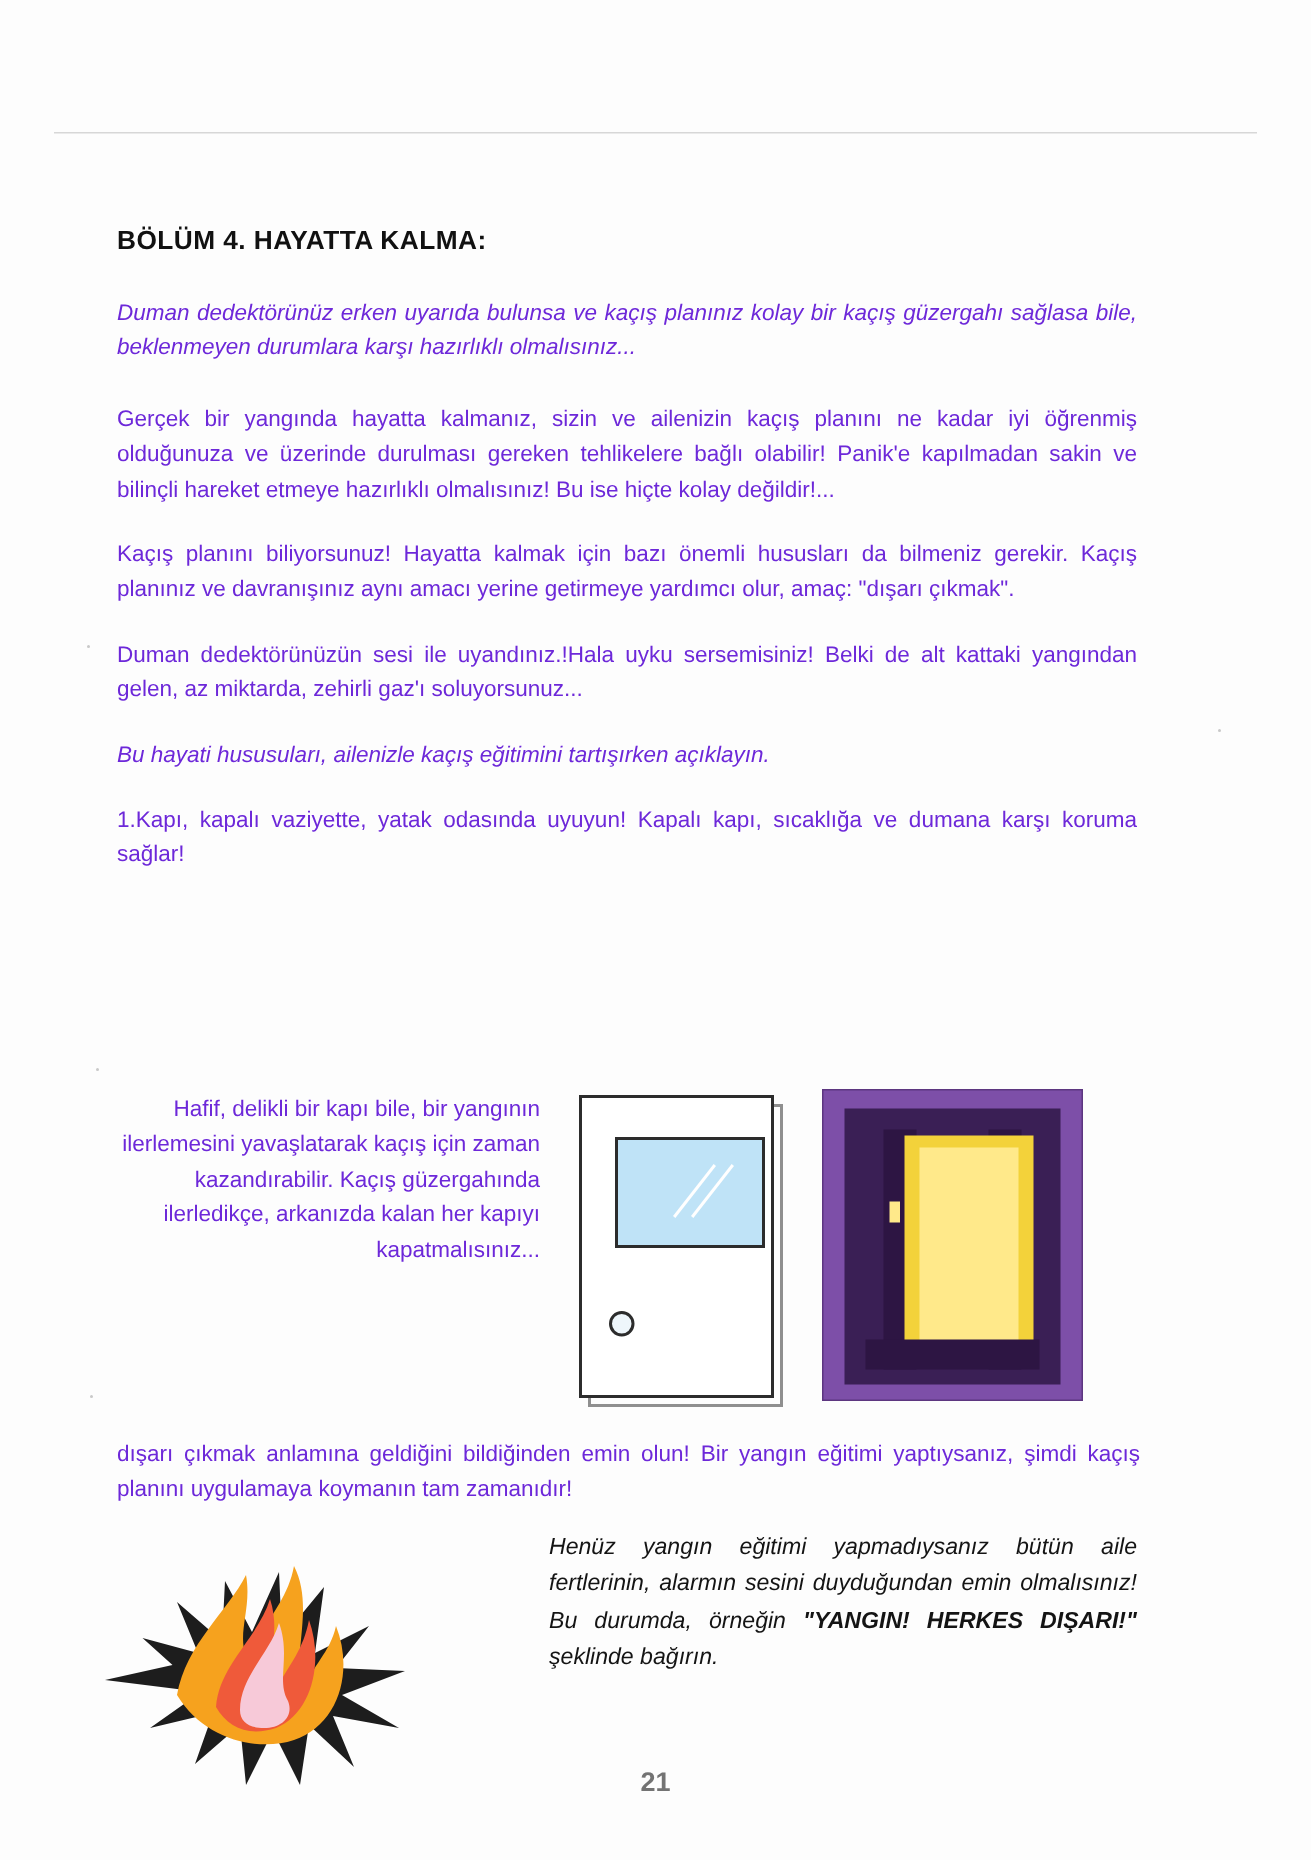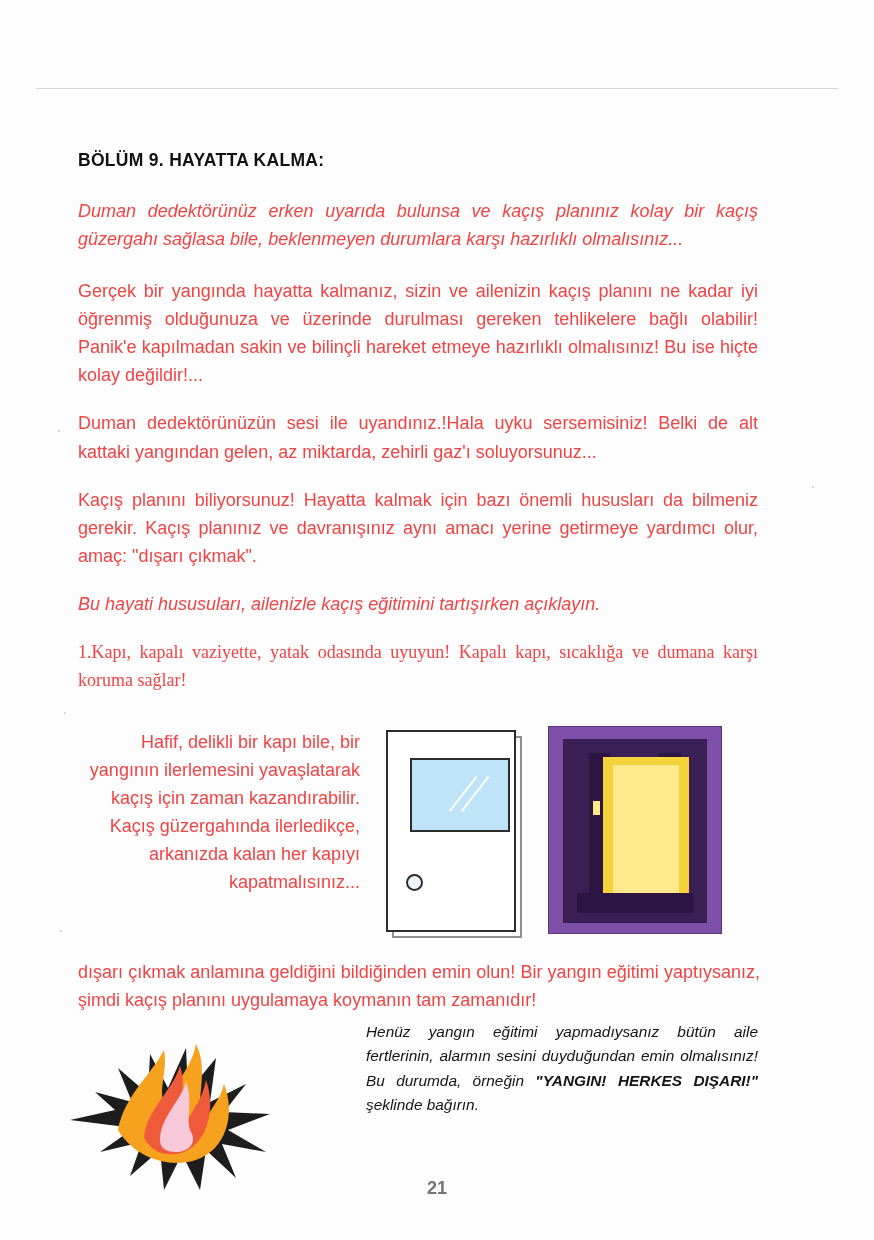--- a/index.html
+++ b/index.html
@@ -34,34 +34,33 @@
   }
   h1.section-title {
     font-size: 17.5px;
     font-weight: bold;
     letter-spacing: 0.3px;
     margin: 0 0 26px 0;
     color: #111;
   }
   p {
     margin: 0 0 20px 0;
-    font-size: 18px;
+    font-size: 15px;
     line-height: 1.56;
     text-align: justify;
-    color: #ef4444;
+    color: #6d28d9;
   }
   p.italic {
     font-style: italic;
   }
   p.lead-italic {
     margin-bottom: 24px;
   }
   p.tight {
     margin-bottom: 16px;
-    font-family: Liberation Serif, serif;
   }
   .figures {
     position: absolute;
     left: 78px;
     top: 722px;
     width: 680px;
     height: 240px;
   }
   
   .door-drawing {
@@ -246,26 +245,26 @@
 <div class="page">
 
   <div class="top-rule"></div>
 
   <div class="speck" style="left:58px; top:430px;"></div>
   <div class="speck" style="left:64px; top:712px;"></div>
   <div class="speck" style="left:60px; top:930px;"></div>
   <div class="speck" style="left:812px; top:486px;"></div>
 
   <div class="content">
-    <h1 class="section-title">BÖLÜM 9. HAYATTA KALMA:</h1>
+    <h1 class="section-title">BÖLÜM 4. HAYATTA KALMA:</h1>
 
     <p class="italic lead-italic">Duman dedektörünüz erken uyarıda bulunsa ve kaçış planınız kolay bir kaçış güzergahı sağlasa bile, beklenmeyen durumlara karşı hazırlıklı olmalısınız...</p>
     <p>Gerçek bir yangında hayatta kalmanız, sizin ve ailenizin kaçış planını ne kadar iyi öğrenmiş olduğunuza ve üzerinde durulması gereken tehlikelere bağlı  olabilir! Panik'e kapılmadan sakin ve bilinçli hareket etmeye hazırlıklı olmalısınız! Bu ise hiçte kolay değildir!...</p>
+    <p>Kaçış  planını biliyorsunuz! Hayatta kalmak için bazı önemli hususları da bilmeniz gerekir. Kaçış planınız ve davranışınız aynı amacı yerine getirmeye yardımcı olur, amaç: "dışarı çıkmak".</p>
     <p>Duman dedektörünüzün sesi ile uyandınız.!Hala uyku sersemisiniz! Belki de alt kattaki yangından gelen, az miktarda, zehirli gaz'ı soluyorsunuz...</p>
-    <p>Kaçış  planını biliyorsunuz! Hayatta kalmak için bazı önemli hususları da bilmeniz gerekir. Kaçış planınız ve davranışınız aynı amacı yerine getirmeye yardımcı olur, amaç: "dışarı çıkmak".</p>
     <p class="italic">Bu hayati hususuları, ailenizle kaçış eğitimini tartışırken açıklayın.</p>
     <p class="tight">1.Kapı, kapalı vaziyette, yatak odasında uyuyun! Kapalı kapı, sıcaklığa ve dumana karşı koruma sağlar!</p>
   </div>
 
   <div class="figures">
 
     <div class="col-left">
       <p>Hafif, delikli bir kapı bile, bir yangının ilerlemesini yavaşlatarak kaçış için zaman kazandırabilir. Kaçış güzergahında ilerledikçe, arkanızda kalan her kapıyı kapatmalısınız...</p>
     </div>
 

